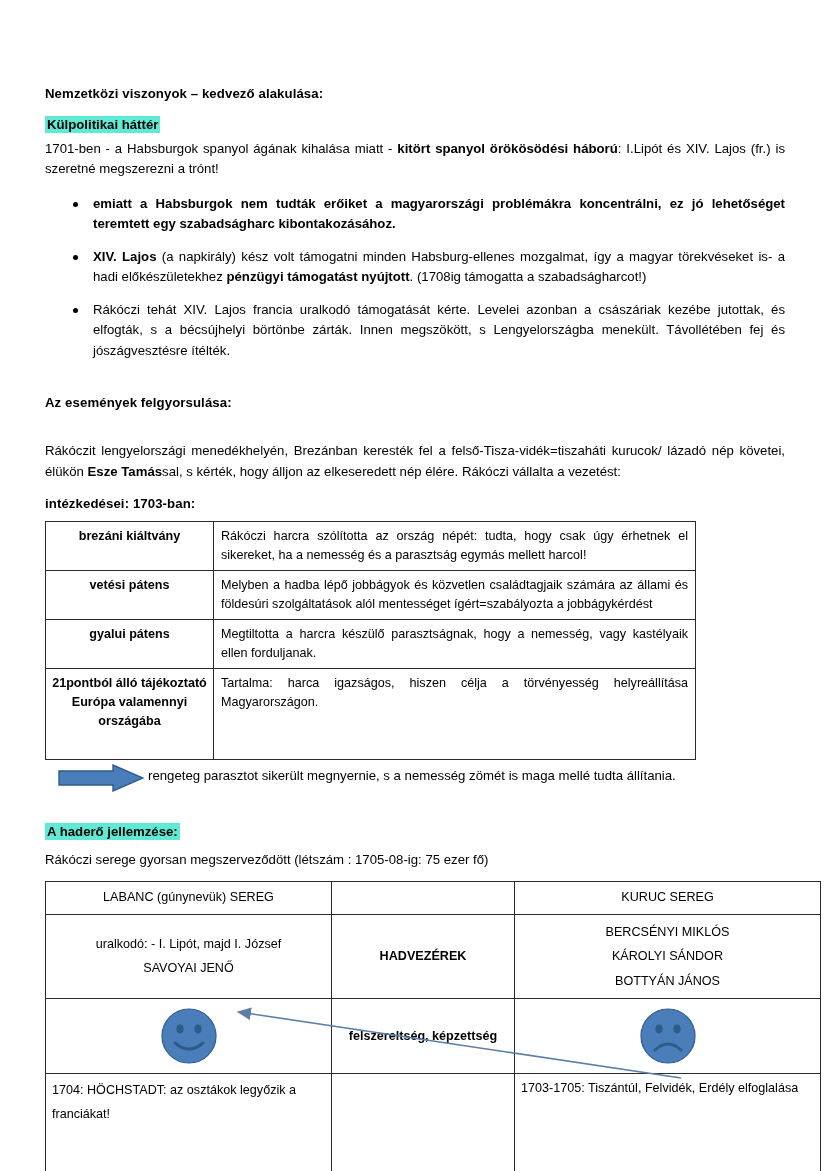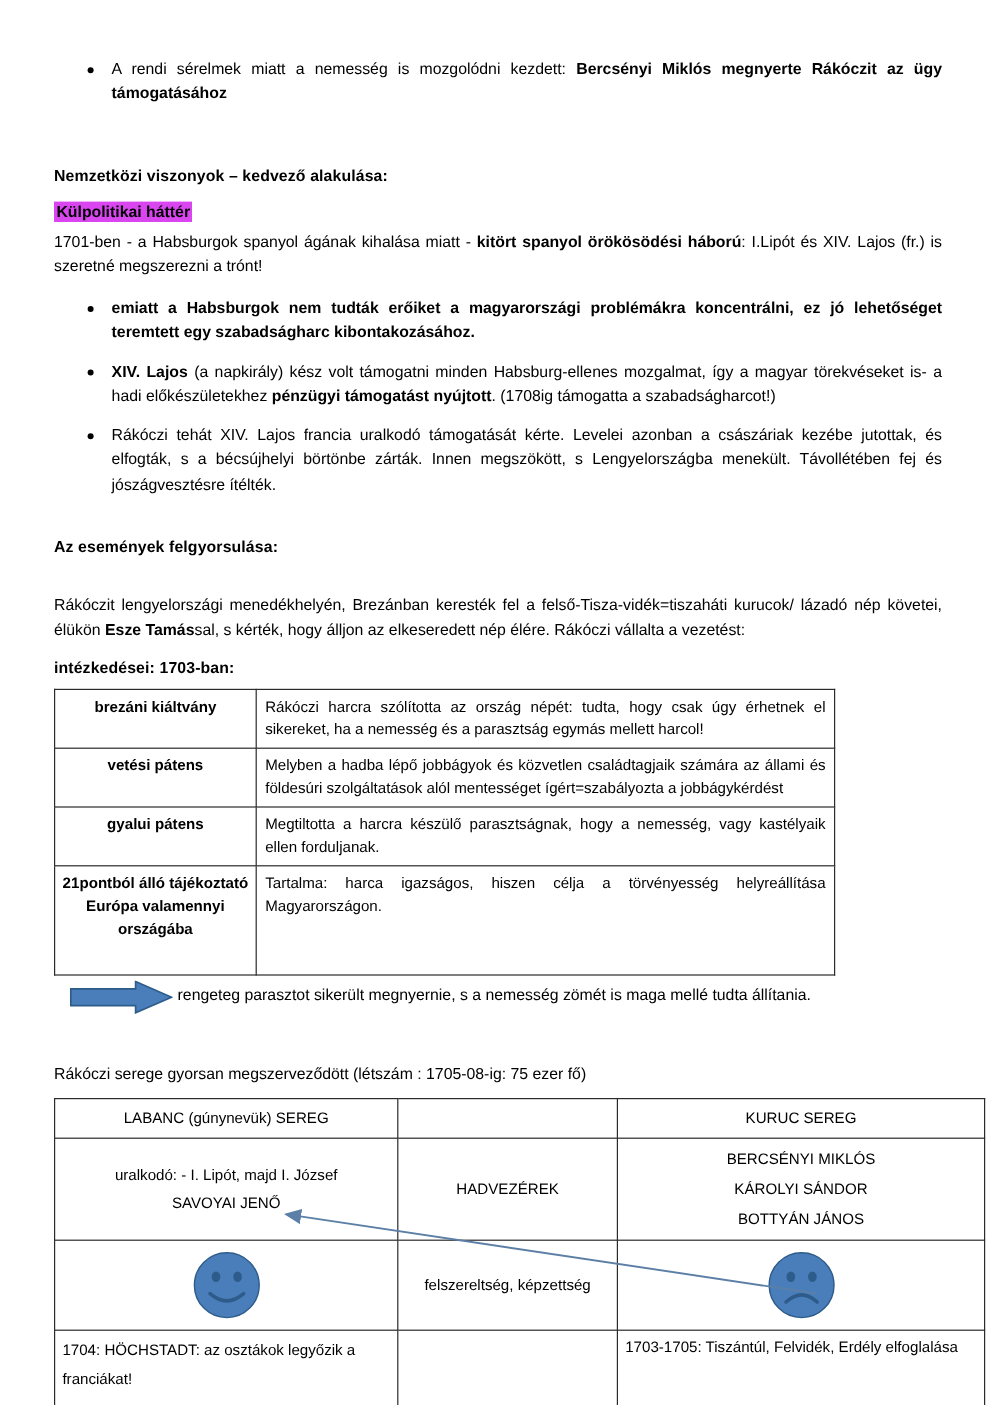--- a/index.html
+++ b/index.html
@@ -59,21 +59,21 @@
   .heading-underline {
     font-size: 13.2px;
     font-weight: bold;
     margin: 0;
     letter-spacing: 0.1px;
   }
   .heading-hl {
     display: inline-block;
     font-size: 13.2px;
     font-weight: bold;
-    background: #d946ef;
+    background: #5eead4;
     padding: 1px 2px;
     margin: 0;
   }
   p.para {
     font-size: 13.2px;
     line-height: 1.55;
     margin: 0;
     text-align: justify;
   }
   p.para-just {
@@ -121,21 +121,21 @@
   #table-intezkedesek tr.r4 td { height: 80px; }
 
   
   #table-hadero td {
     text-align: center;
     vertical-align: middle;
     font-size: 12.6px;
     padding: 5px 6px;
   }
   #table-hadero td.col-a { width: 273px; }
-  #table-hadero td.col-b { width: 170px; }
+  #table-hadero td.col-b { width: 170px; font-weight: bold; }
   #table-hadero td.col-c { width: 293px; }
   #table-hadero td.left-al {
     text-align: left;
     vertical-align: top;
     line-height: 1.9;
   }
   #table-hadero tr.row-h td   { height: 24px; }
   #table-hadero tr.row-2 td   { height: 22px; }
   #table-hadero tr.row-3 td   { height: 66px; }
   #table-hadero tr.row-4 td   { height: 52px; text-align: center; }
@@ -171,25 +171,20 @@
     pointer-events: none;
   }
   .cell-rel { position: relative; }
 </style>
 </head>
 <body>
 
 <div class="page">
   <div class="content">
 
-    <ul class="bullets">
-      <li>
-        <span>A rendi sérelmek miatt a nemesség is mozgolódni kezdett: </span><span class="b">Bercsényi Miklós megnyerte Rákóczit az ügy támogatásához</span>
-      </li>
-    </ul>
 
     <div class="sp-38"></div>
 
     <div class="heading-underline">Nemzetközi viszonyok – kedvező alakulása:</div>
 
     <div class="sp-14"></div>
 
     <div><span class="heading-hl">Külpolitikai háttér</span></div>
 
     <div class="sp-6"></div>
@@ -249,20 +244,21 @@
 
     <div class="arrow-right-wrap">
       <svg class="arrow-right-svg" width="86" height="28" viewBox="0 0 86 28">
         <polygon points="1,7 55,7 55,1 85,14 55,27 55,21 1,21" fill="#4A7EBB" stroke="#2E5C8A" stroke-width="1.4"></polygon>
       </svg>
       <div class="arrow-note">rengeteg parasztot sikerült megnyernie, s a nemesség zömét is maga mellé tudta állítania.</div>
     </div>
 
     <div class="sp-30"></div>
 
+    <div><span class="heading-hl">A haderő jellemzése:</span></div>
 
     <div class="sp-10"></div>
 
     <p class="para">Rákóczi serege gyorsan megszerveződött (létszám : 1705-08-ig: 75 ezer fő)</p>
 
     <div class="sp-10"></div>
 
     <table class="doc-table" id="table-hadero">
       <tbody>
 

